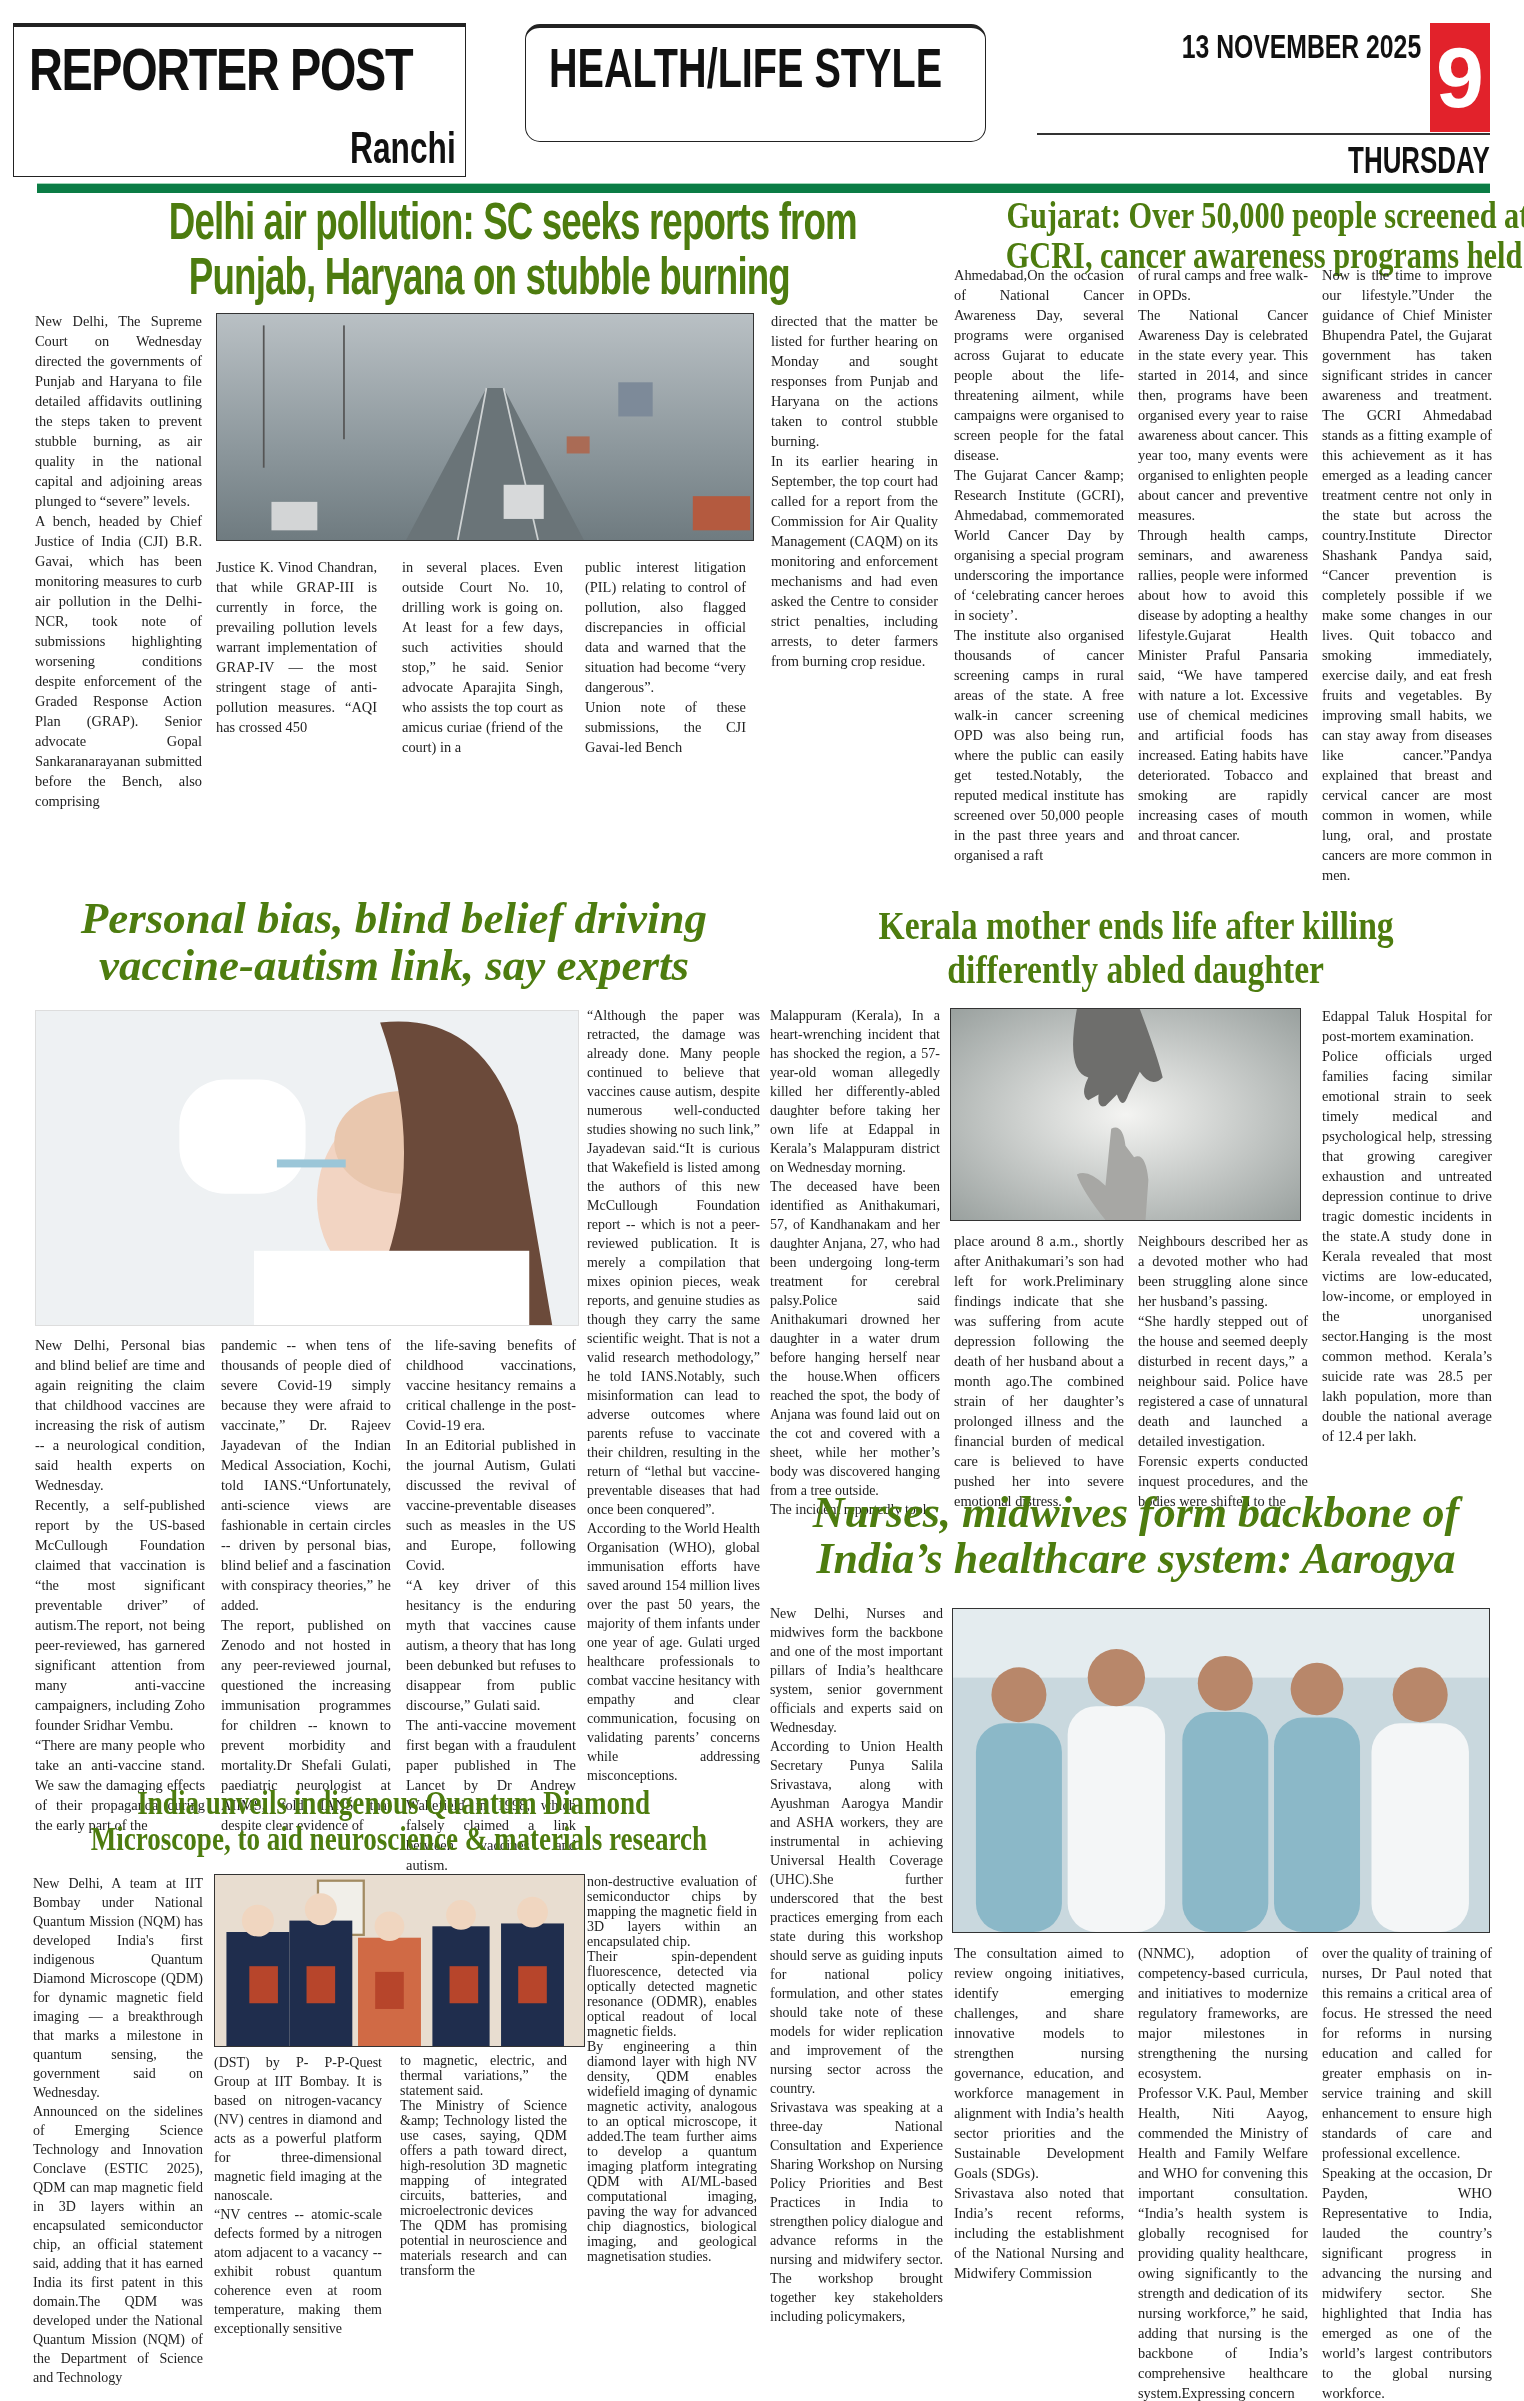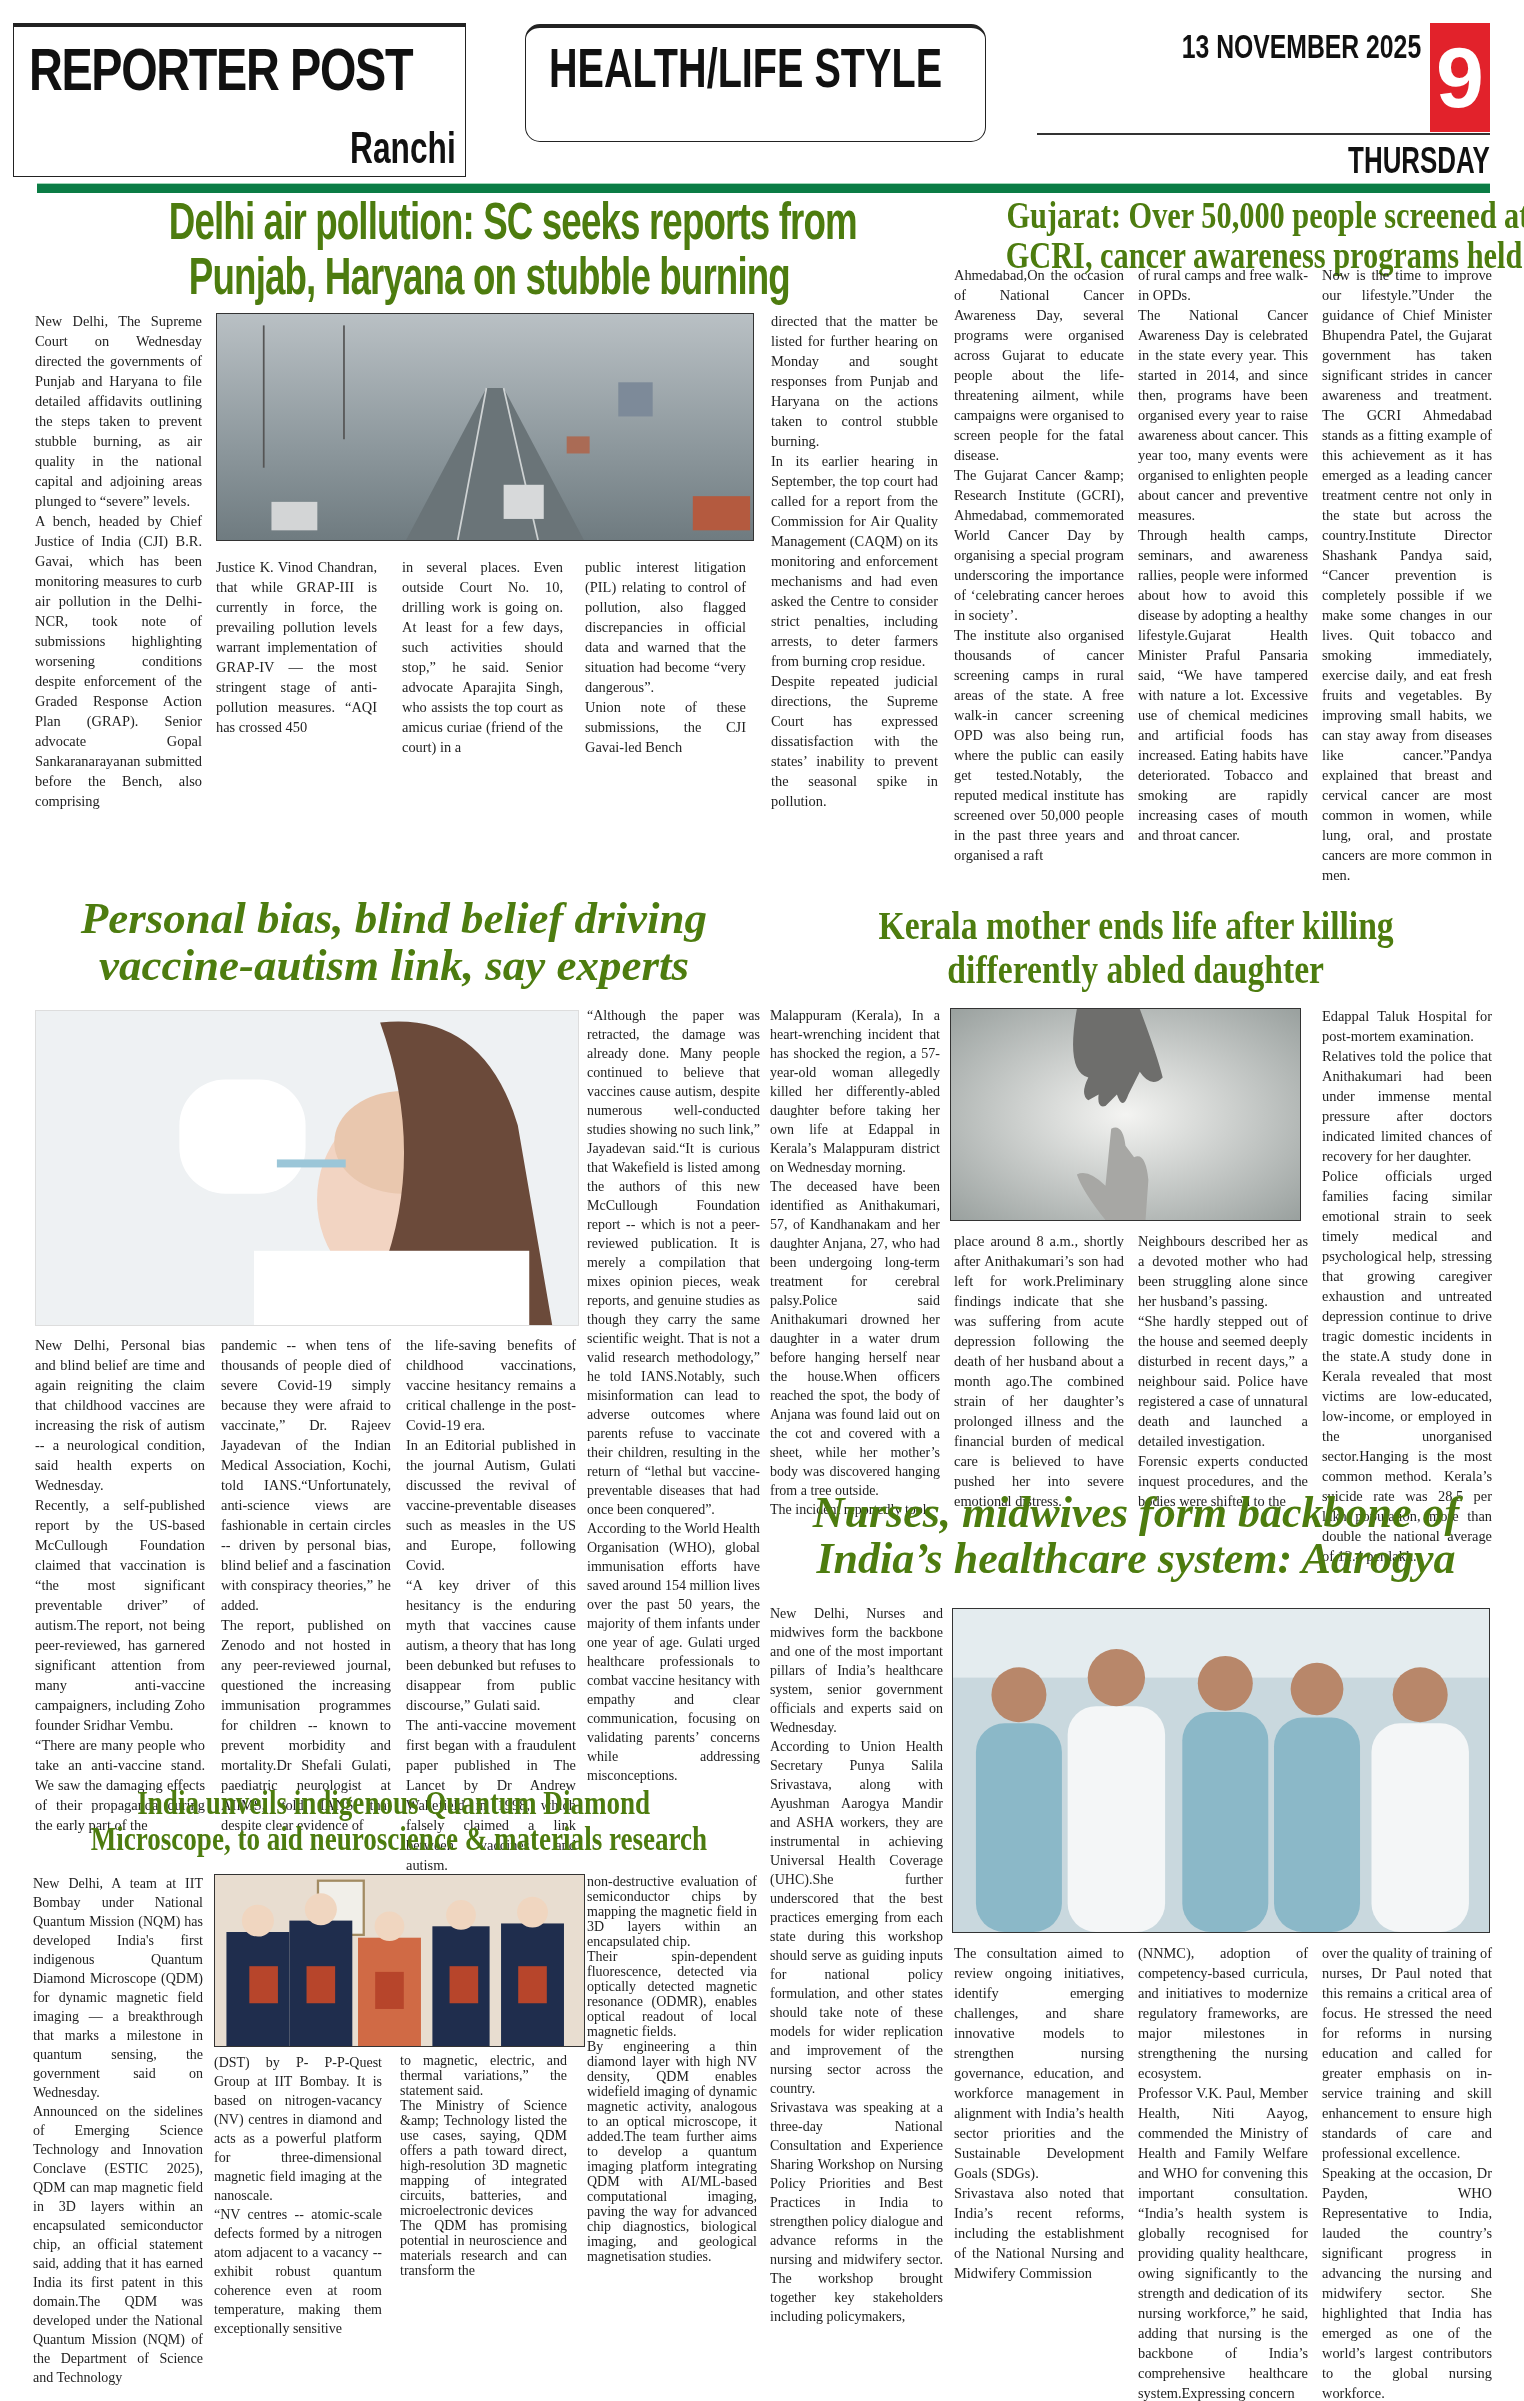--- a/index.html
+++ b/index.html
@@ -81,21 +81,20 @@
   <p>in several places. Even outside Court No. 10, drilling work is going on. At least for a few days, such activities should stop,” he said. Senior advocate Aparajita Singh, who assists the top court as amicus curiae (friend of the court) in a</p>
 </div>
 
 <div class="abs col" style="left:585px;top:557px;width:161px;">
   <p>public interest litigation (PIL) relating to control of pollution, also flagged discrepancies in official data and warned that the situation had become “very dangerous”.</p>
   <p>Union note of these submissions, the CJI Gavai-led Bench</p>
 </div>
 <div class="abs col" style="left:771px;top:311px;width:167px;">
   <p>directed that the matter be listed for further hearing on Monday and sought responses from Punjab and Haryana on the actions taken to control stubble burning.</p>
   <p>In its earlier hearing in September, the top court had called for a report from the Commission for Air Quality Management (CAQM) on its monitoring and enforcement mechanisms and had even asked the Centre to consider strict penalties, including arrests, to deter farmers from burning crop residue.</p>
-  <p>Despite repeated judicial directions, the Supreme Court has expressed dissatisfaction with the states’ inability to prevent the seasonal spike in pollution.</p>
 </div>
 
 <div class="abs hl hl-serif" style="left:949px;top:196px;width:547px;">
   <span>Gujarat: Over 50,000 people screened at</span><br>
   <span>GCRI, cancer awareness programs held</span>
 </div>
 <div class="abs col" style="left:954px;top:265px;width:170px;">
   <p>Ahmedabad,On the occasion of National Cancer Awareness Day, several programs were organised across Gujarat to educate people about the life-threatening ailment, while campaigns were organised to screen people for the fatal disease.</p>
   <p>The Gujarat Cancer &amp;amp; Research Institute (GCRI), Ahmedabad, commemorated World Cancer Day by organising a special program underscoring the importance of ‘celebrating cancer heroes in society’.</p>
   <p>The institute also organised thousands of cancer screening camps in rural areas of the state. A free walk-in cancer screening OPD was also being run, where the public can easily get tested.Notably, the reputed medical institute has screened over 50,000 people in the past three years and organised a raft</p>
@@ -169,21 +168,20 @@
 <div class="abs col" style="left:954px;top:1231px;width:170px;">
   <p>place around 8 a.m., shortly after Anithakumari’s son had left for work.Preliminary findings indicate that she was suffering from acute depression following the death of her husband about a month ago.The combined strain of her daughter’s prolonged illness and the financial burden of medical care is believed to have pushed her into severe emotional distress.</p>
 </div>
 <div class="abs col" style="left:1138px;top:1231px;width:170px;">
   <p>Neighbours described her as a devoted mother who had been struggling alone since her husband’s passing.</p>
   <p>“She hardly stepped out of the house and seemed deeply disturbed in recent days,” a neighbour said. Police have registered a case of unnatural death and launched a detailed investigation.</p>
   <p>Forensic experts conducted inquest procedures, and the bodies were shifted to the</p>
 </div>
 <div class="abs col" style="left:1322px;top:1006px;width:170px;">
   <p>Edappal Taluk Hospital for post-mortem examination.</p>
-  <p>Relatives told the police that Anithakumari had been under immense mental pressure after doctors indicated limited chances of recovery for her daughter.</p>
   <p>Police officials urged families facing similar emotional strain to seek timely medical and psychological help, stressing that growing caregiver exhaustion and untreated depression continue to drive tragic domestic incidents in the state.A study done in Kerala revealed that most victims are low-educated, low-income, or employed in the unorganised sector.Hanging is the most common method. Kerala’s suicide rate was 28.5 per lakh population, more than double the national average of 12.4 per lakh.</p>
 </div>
 
 <div class="abs hl hl-italic" style="left:765px;top:1490px;width:742px;font-size:44px;line-height:1.05;">
   <span>Nurses, midwives form backbone of</span><br>
   <span>India’s healthcare system: Aarogya</span>
 </div>
 <div class="abs col tight" style="left:770px;top:1604px;width:173px;">
   <p>New Delhi, Nurses and midwives form the backbone and one of the most important pillars of India’s healthcare system, senior government officials and experts said on Wednesday.</p>
   <p>According to Union Health Secretary Punya Salila Srivastava, along with Ayushman Aarogya Mandir and ASHA workers, they are instrumental in achieving Universal Health Coverage (UHC).She further underscored that the best practices emerging from each state during this workshop should serve as guiding inputs for national policy formulation, and other states should take note of these models for wider replication and improvement of the nursing sector across the country.</p>

